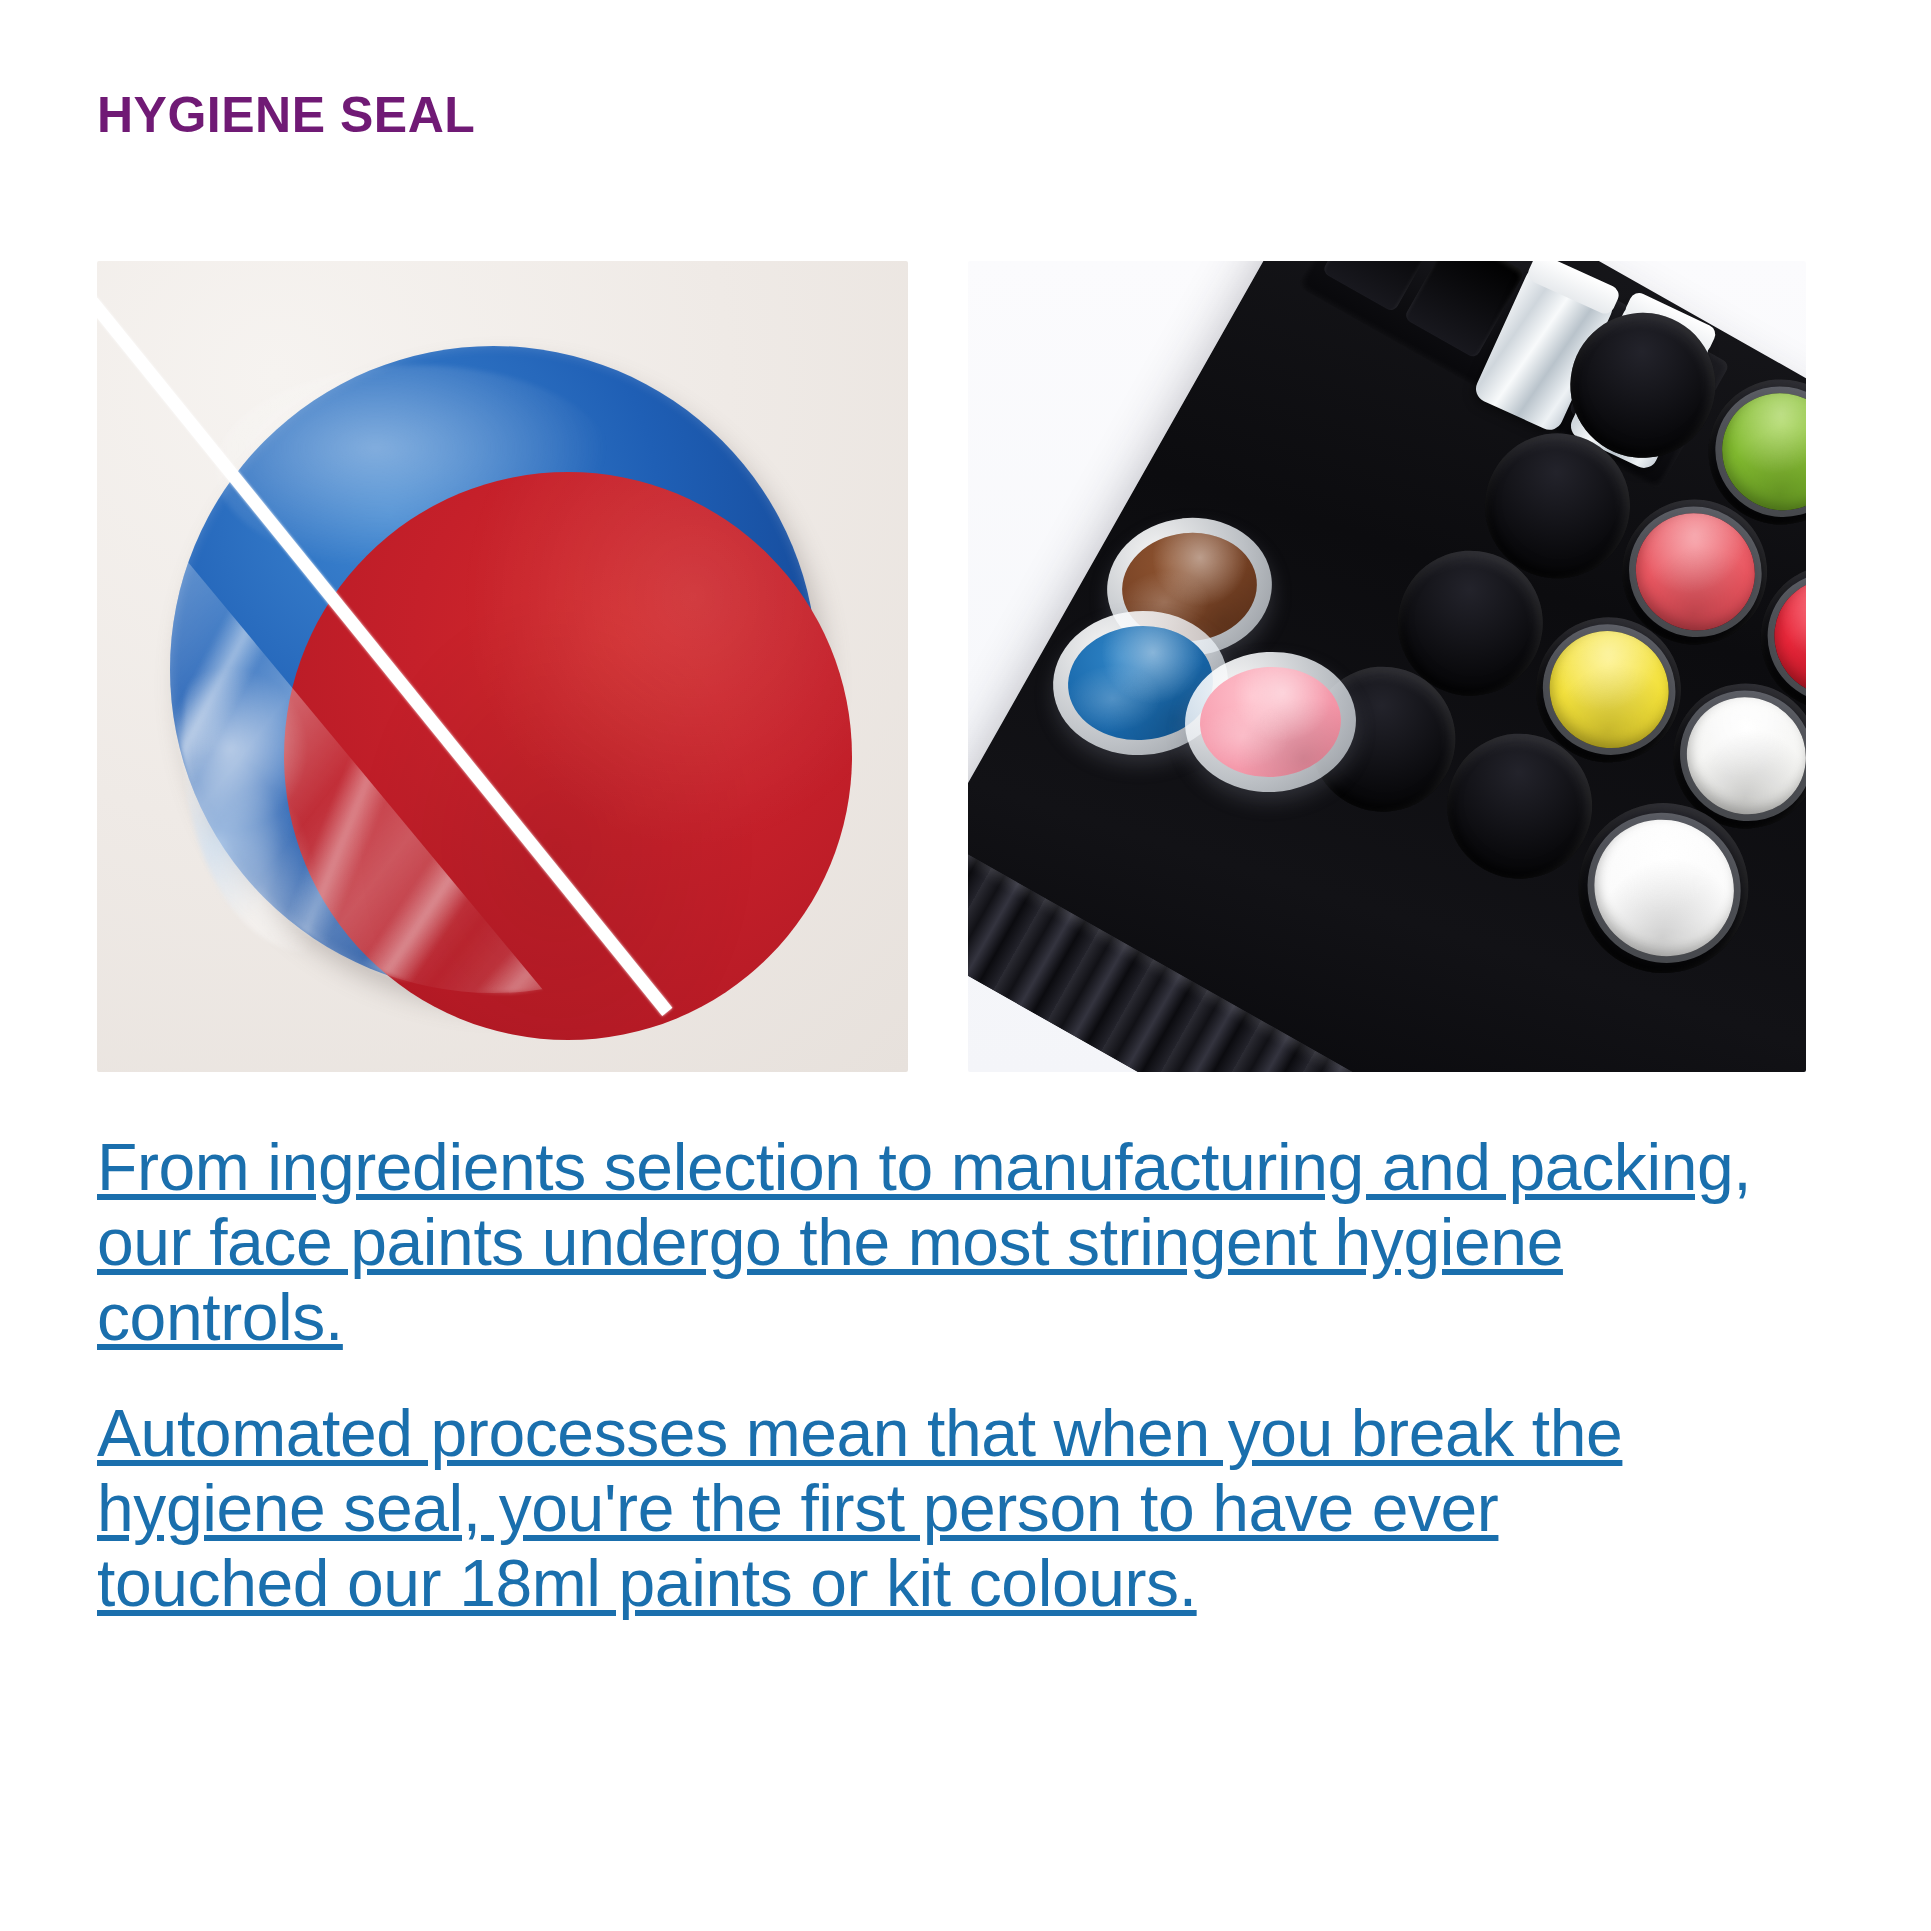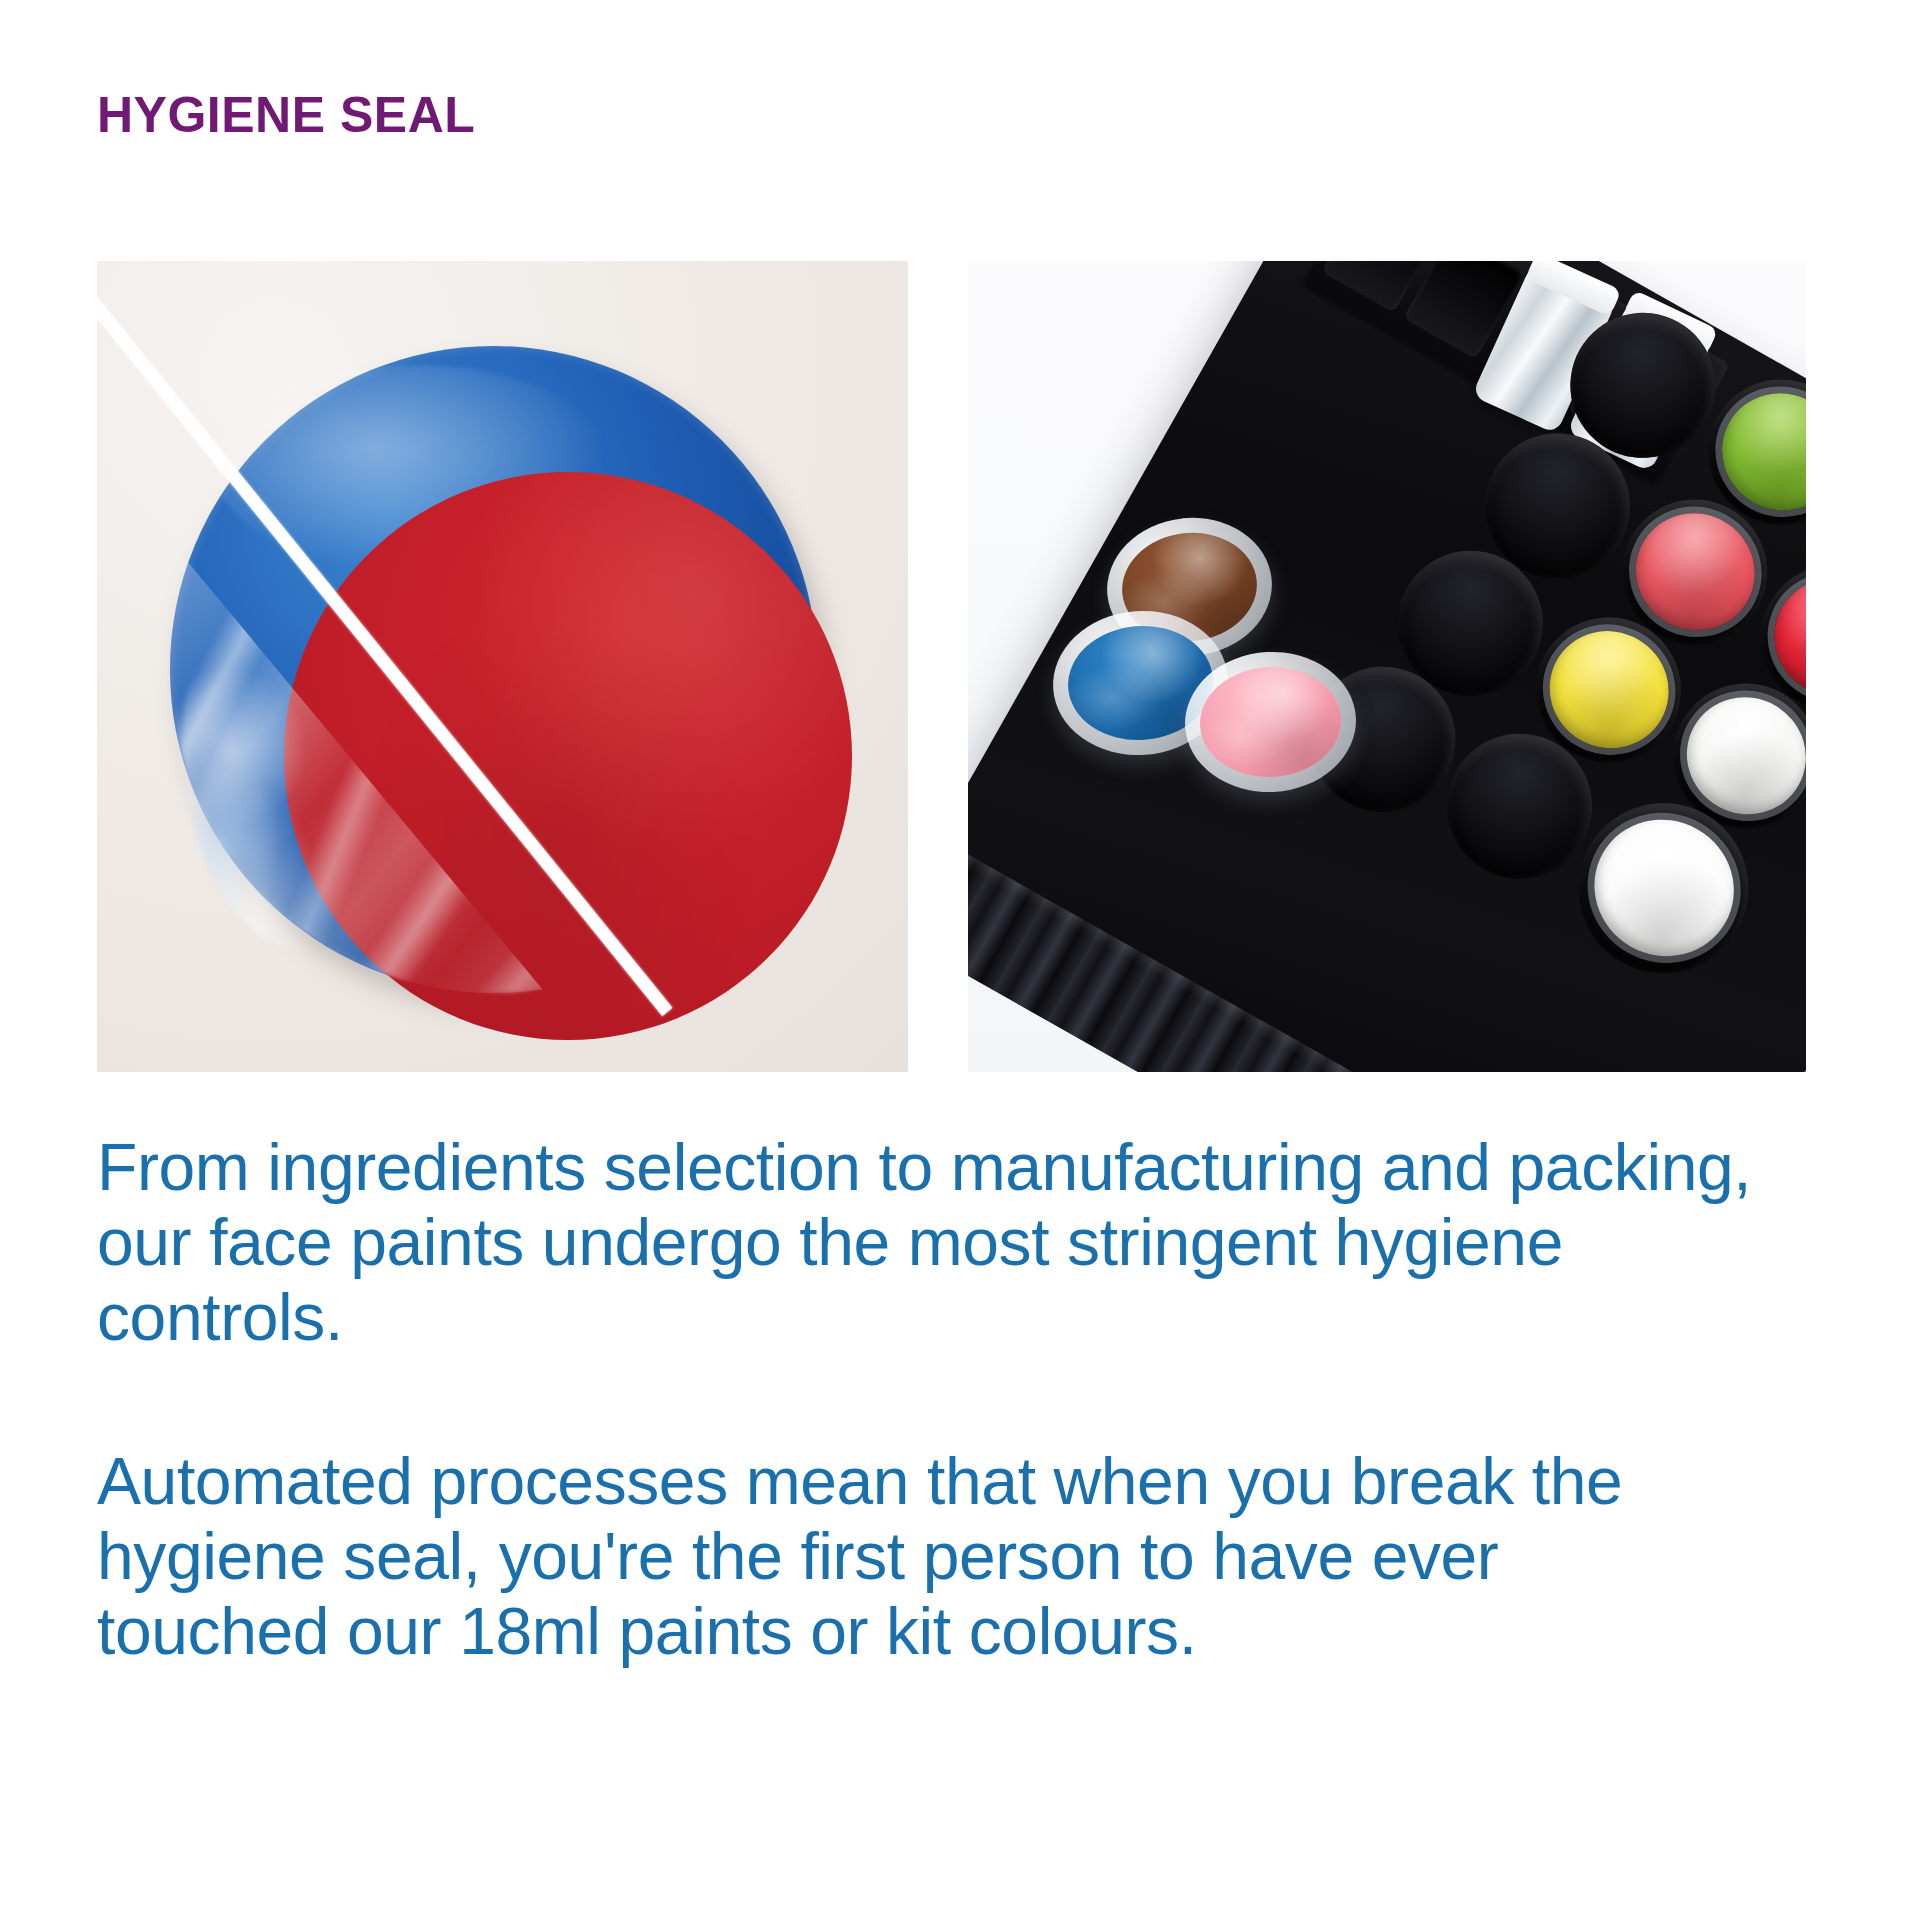--- a/index.html
+++ b/index.html
@@ -320,30 +320,31 @@
       radial-gradient(ellipse at 72% 84%, rgba(0,0,0,0.14), rgba(0,0,0,0) 46%);
   }
 
   
   #copy {
     position: absolute;
     left: 97px;
     top: 1130px;
     width: 1699px;
     color: #1a6fad;
+    text-decoration: underline;
   }
   #copy p {
     font-size: 66px;
     line-height: 1.14;
     font-weight: normal;
     letter-spacing: -0.4px;
     color: #1a6fad;
   }
   #copy p.para-1 { width: 1661px; }
-  #copy p.para-2 { width: 1641px; margin-top: 88px; }
+  #copy p.para-2 { width: 1641px; margin-top: 40px; }
 </style>
 </head>
 <body>
 
 <div id="page">
 
   <h1 id="heading">HYGIENE SEAL</h1>
 
   <div id="photo-row">
 

